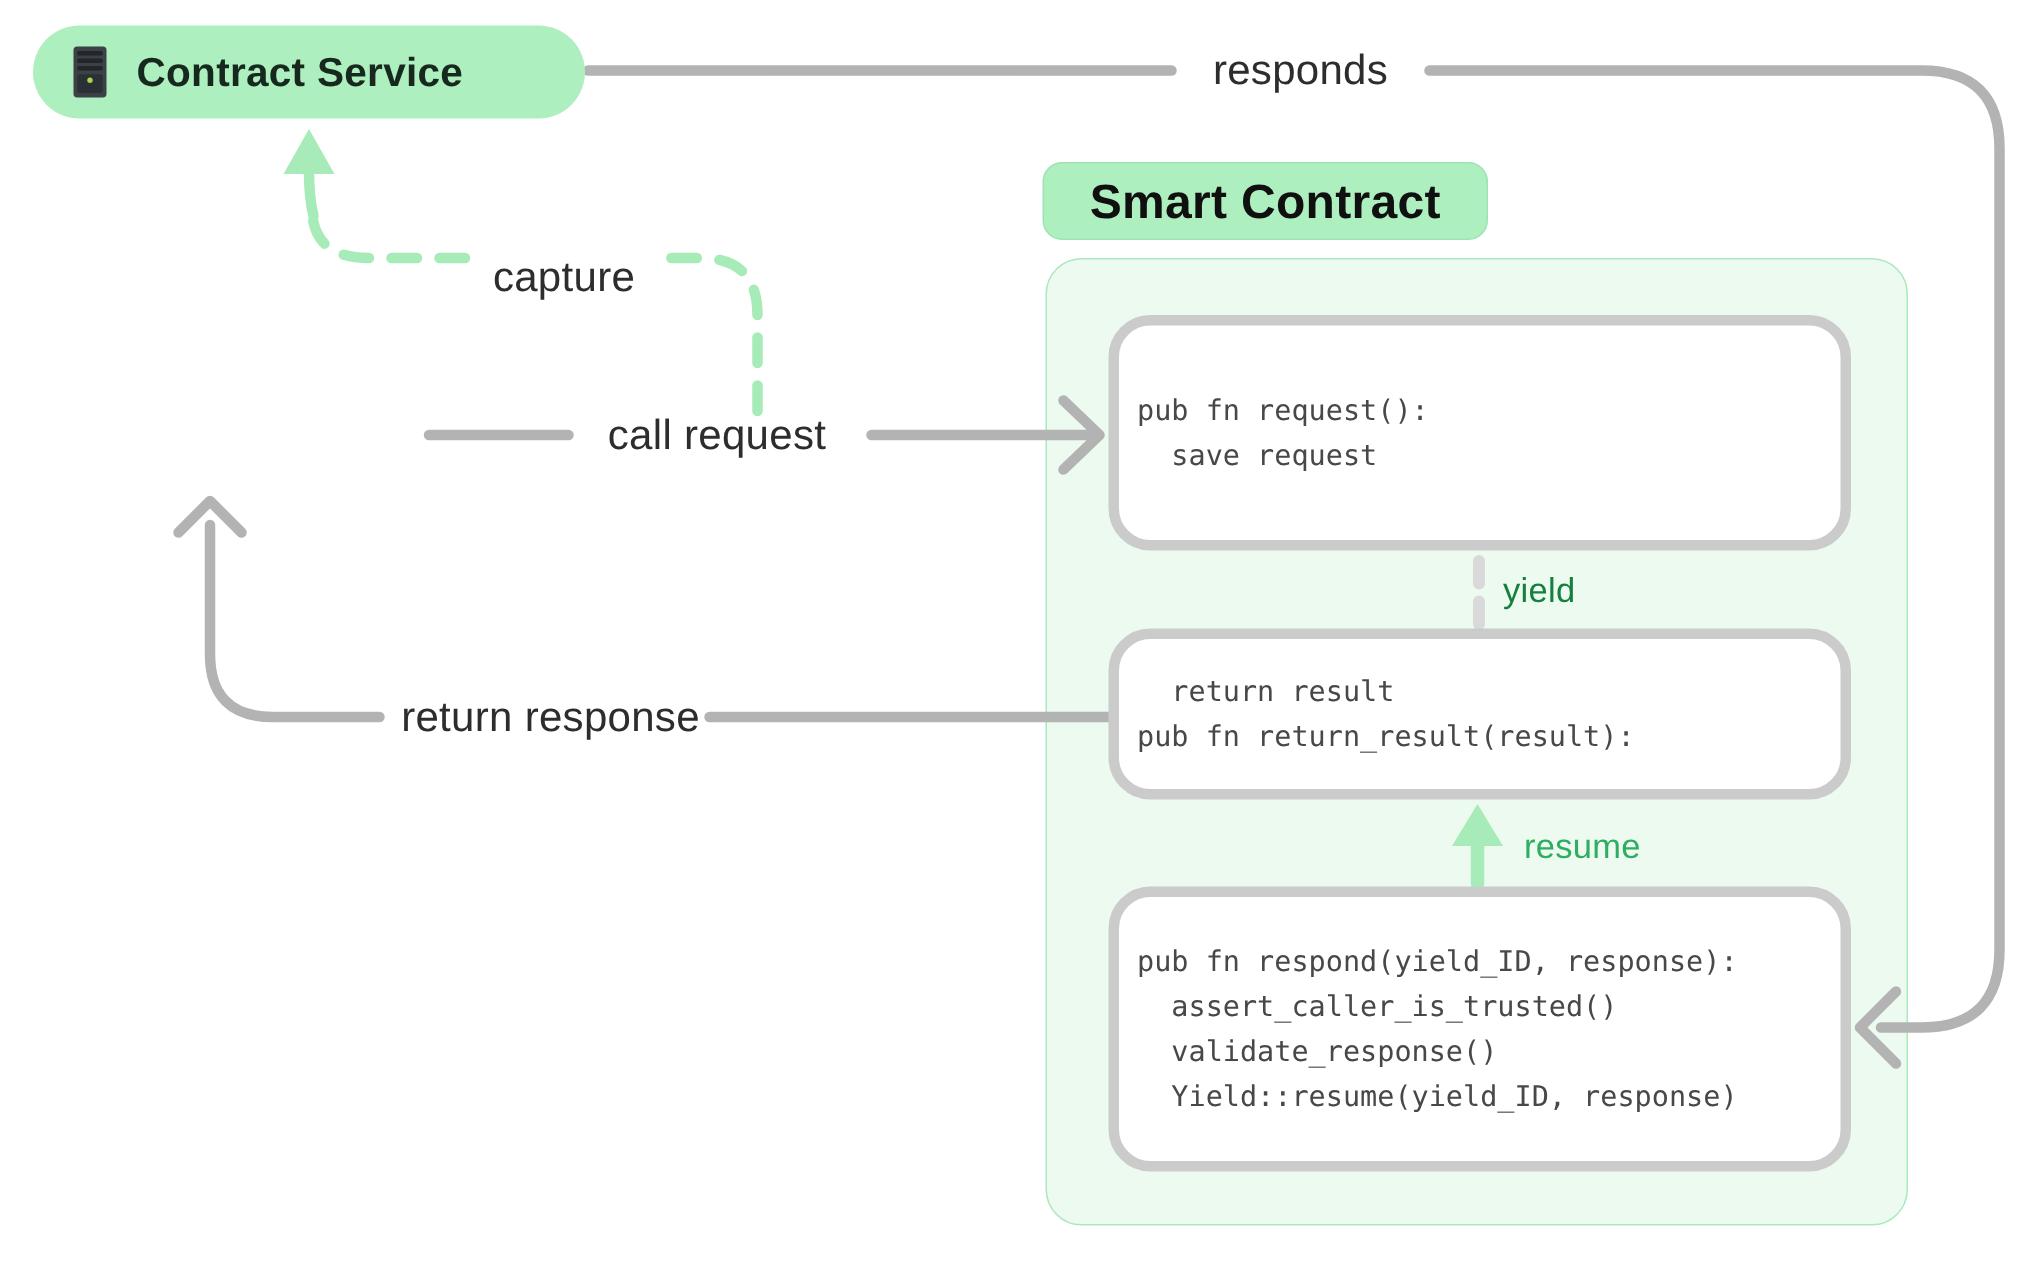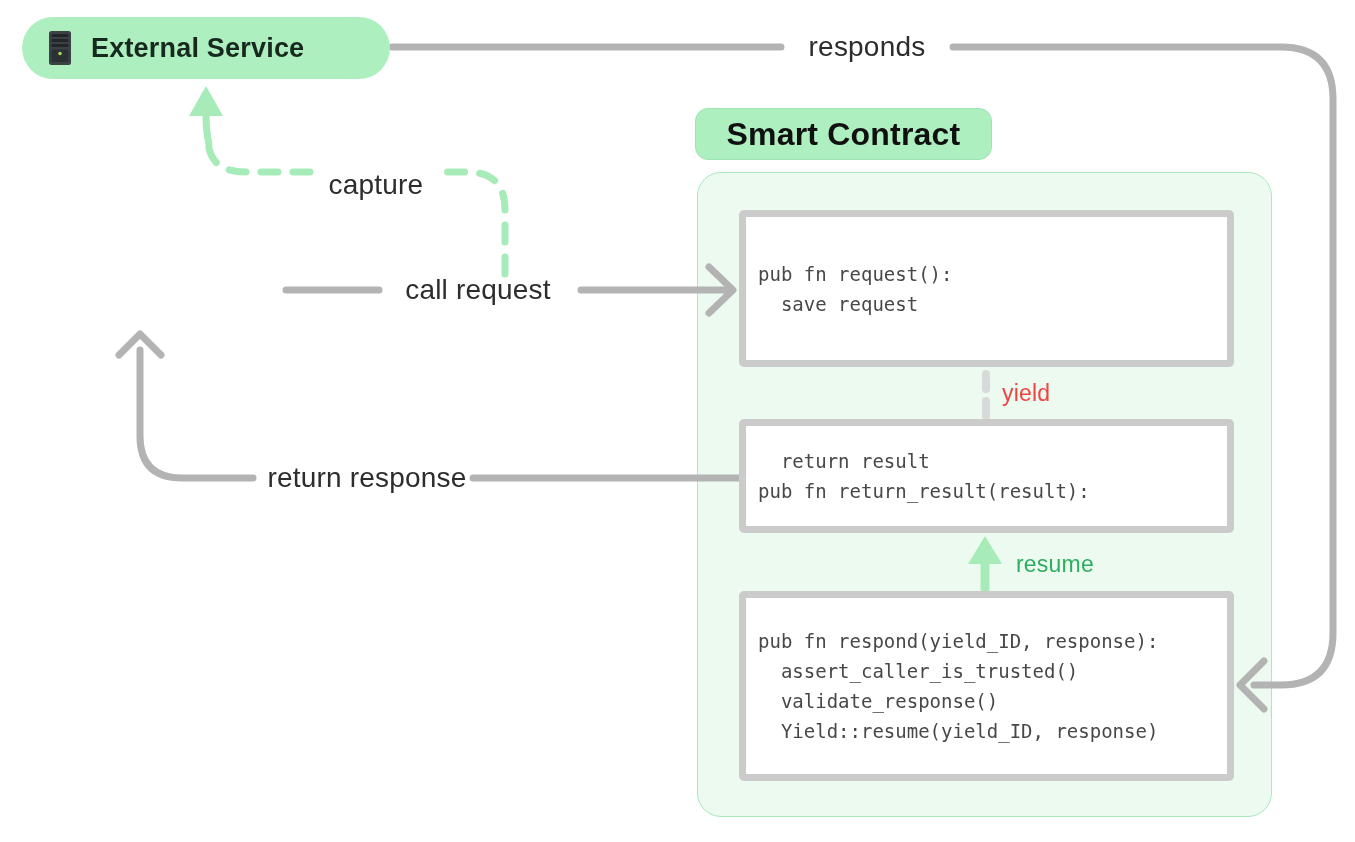--- a/index.html
+++ b/index.html
@@ -38,41 +38,41 @@
     font-size:32px;font-weight:600;color:#101010;letter-spacing:.2px;
   }
 
   .sc-container{
     position:absolute;left:697px;top:172px;width:575px;height:645px;box-sizing:border-box;
     background:#EDFAF0;border:1.5px solid #A9E9BC;border-radius:24px;
   }
 
   .code-box{
     position:absolute;box-sizing:border-box;background:#ffffff;
-    border:7px solid #CBCBCB;border-radius:5px;
+    border:7px solid #CBCBCB;border-radius:28px;
     display:flex;flex-direction:column;justify-content:center;
     padding-left:12px;
   }
   .box-request{left:739px;top:210px;width:495px;height:157px;}
   .box-return{left:739px;top:419px;width:495px;height:114px;}
   .box-respond{left:739px;top:591px;width:495px;height:190px;}
   .code-line{
     font-family:"DejaVu Sans Mono",monospace;font-size:19px;line-height:30px;
     color:#484848;white-space:pre;
   }
 
   .edge-label{
     position:absolute;font-size:28px;font-weight:500;color:#2d2d2d;
     text-align:center;line-height:1.15;letter-spacing:.2px;
   }
   .lbl-responds{left:782px;top:31px;width:170px;}
   .lbl-capture{left:306px;top:156px;width:140px;margin-top:13px;}
   .lbl-call-request{left:383px;top:274px;width:190px;}
   .lbl-return-response{left:252px;top:462px;width:230px;}
-  .lbl-yield{left:1002px;top:380px;width:80px;font-size:23px;font-weight:400;color:#ef4444;text-align:left;}
+  .lbl-yield{left:1002px;top:380px;width:80px;font-size:23px;font-weight:400;color:#15803d;text-align:left;}
   .lbl-resume{left:1016px;top:551px;width:110px;font-size:23px;font-weight:400;color:#2EAE60;text-align:left;}
 </style>
 </head>
 <body>
 
 <div class="stage">
 
   <div class="sc-container"></div>
 
   <svg class="wires" viewBox="0 0 1355 842" aria-hidden="true">
@@ -104,21 +104,21 @@
     <span class="icon">
       <svg width="30" height="36" viewBox="0 0 30 36">
         <rect x="4" y="1" width="22" height="34" rx="2.5" fill="#3C4146"></rect>
         <rect x="6.5" y="4" width="17" height="3" rx="1" fill="#22262a"></rect>
         <rect x="6.5" y="9" width="17" height="3" rx="1" fill="#22262a"></rect>
         <rect x="6.5" y="14" width="17" height="3" rx="1" fill="#22262a"></rect>
         <rect x="6.5" y="19.5" width="17" height="12.5" rx="1.5" fill="#2B3035"></rect>
         <circle cx="15" cy="23.5" r="1.8" fill="#A8D94A"></circle>
       </svg>
     </span>
-    <span class="label">External Service</span>
+    <span class="label">Contract Service</span>
   </div>
 
 
   <div class="sc-title">Smart Contract</div>
 
   <div class="code-box box-request">
     <div class="code-line">pub fn request():</div>
     <div class="code-line">  save request</div>
   </div>
 

